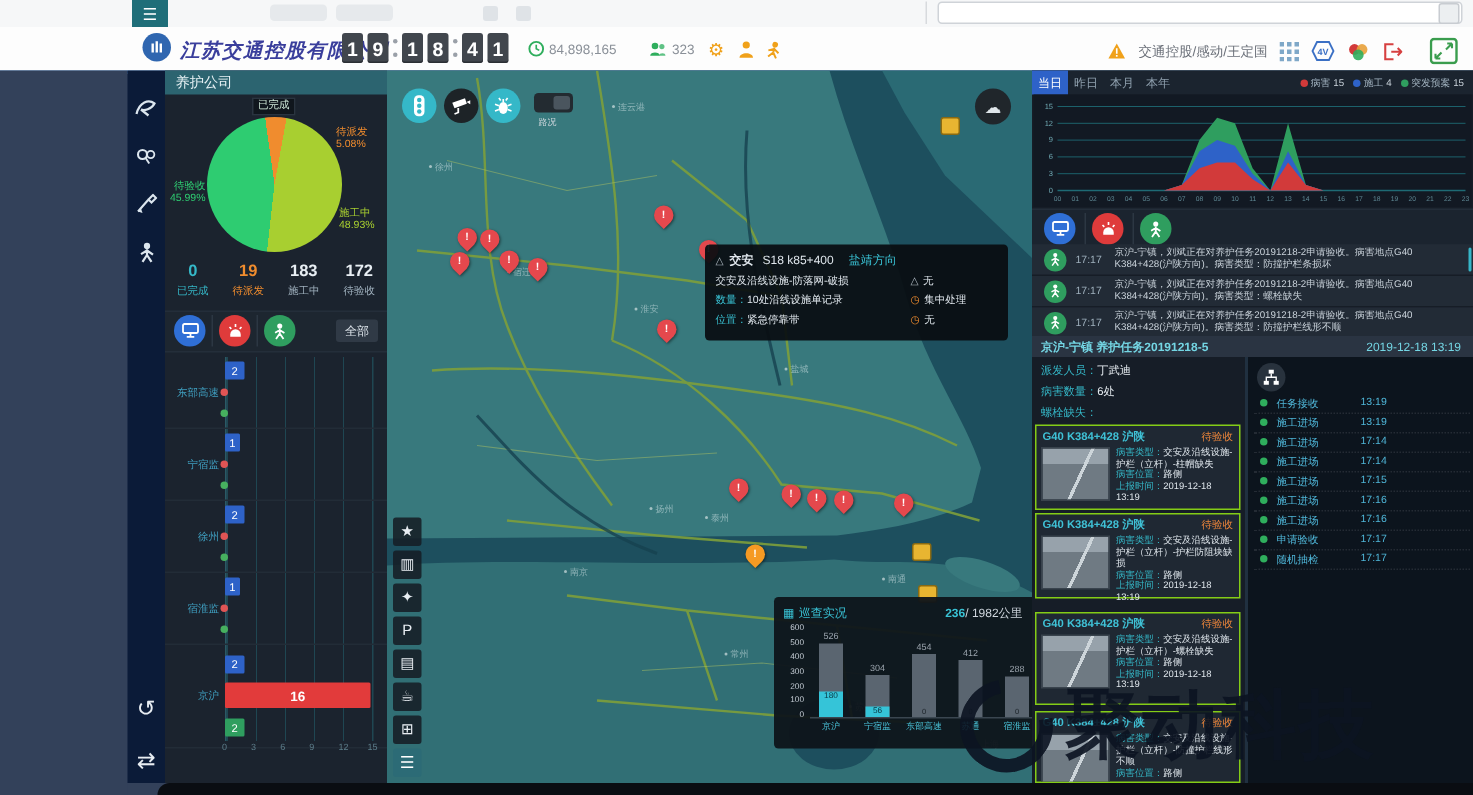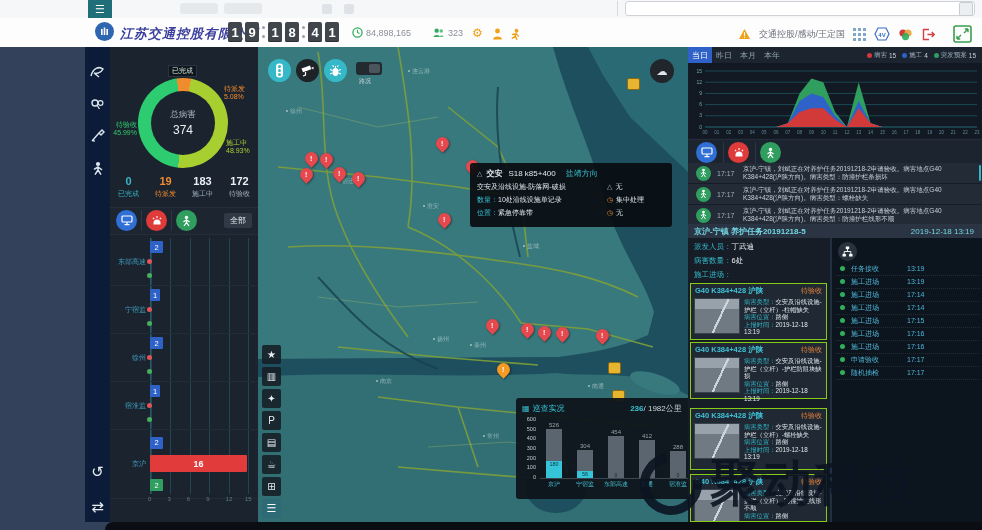--- a/index.html
+++ b/index.html
@@ -287,25 +287,22 @@
       <svg width="14" height="15" viewBox="0 0 14 15">
           <circle cx="7" cy="3" r="2.1" fill="#dce6ee"></circle>
           <path d="M7 5.2 L7 9 M7 6 L3 8.4 M7 6 L11 8.8 M7 9 L4 13.6 M7 9 L10 13.6" stroke="#dce6ee" stroke-width="1.5" fill="none"></path>
         </svg>
     </div>
     <div class="sbot" style="top:415px;">↺</div>
     <div class="sbot" style="top:450px;">⇄</div>
   </div>
 
   <div id="leftpanel" class="abs">
+    <div id="lp-title" class="abs">养护公司</div>
     <div id="donut" class="abs" style="background: conic-gradient(from -8deg, rgb(240, 140, 46) 0%, rgb(240, 140, 46) 5.08%, rgb(168, 207, 48) 5.08%, rgb(168, 207, 48) 54.01%, rgb(46, 204, 113) 54.01%, rgb(46, 204, 113) 100%);"></div>
-    <div id="donut-hole" class="abs">
-      <div class="d-clabel">总病害</div>
-      <div class="d-cvalue">374</div>
-    </div>
     <div id="co-done" class="callout">已完成</div>
     <div id="co-pend" class="callout">
       <div>待派发</div>
       <div>5.08%</div>
     </div>
     <div id="co-work" class="callout">
       <div>施工中</div>
       <div>48.93%</div>
     </div>
     <div id="co-acc" class="callout">
@@ -787,21 +784,21 @@
     <div id="info" class="abs">
       <div class="inforow">
           <span class="il">派发人员：</span>
           <span class="iv">丁武迪</span>
         </div>
       <div class="inforow">
           <span class="il">病害数量：</span>
           <span class="iv">6处</span>
         </div>
       <div class="inforow">
-          <span class="il">施工进场：</span>
+          <span class="il">螺栓缺失：</span>
           <span class="iv"></span>
         </div>
     </div>
     <div id="tlcol" class="abs">
       <div id="tl-ico">
         <svg width="11" height="11" viewBox="0 0 11 11">
             <rect x="3.8" y="0.5" width="3.4" height="2.6" fill="#fff"></rect>
             <rect x="0.5" y="7.9" width="3.4" height="2.6" fill="#fff"></rect>
             <rect x="7.1" y="7.9" width="3.4" height="2.6" fill="#fff"></rect>
             <path d="M5.5 3 L5.5 5.5 M2.2 8 L2.2 5.5 L8.8 5.5 L8.8 8" stroke="#fff" stroke-width=".9" fill="none"></path>

